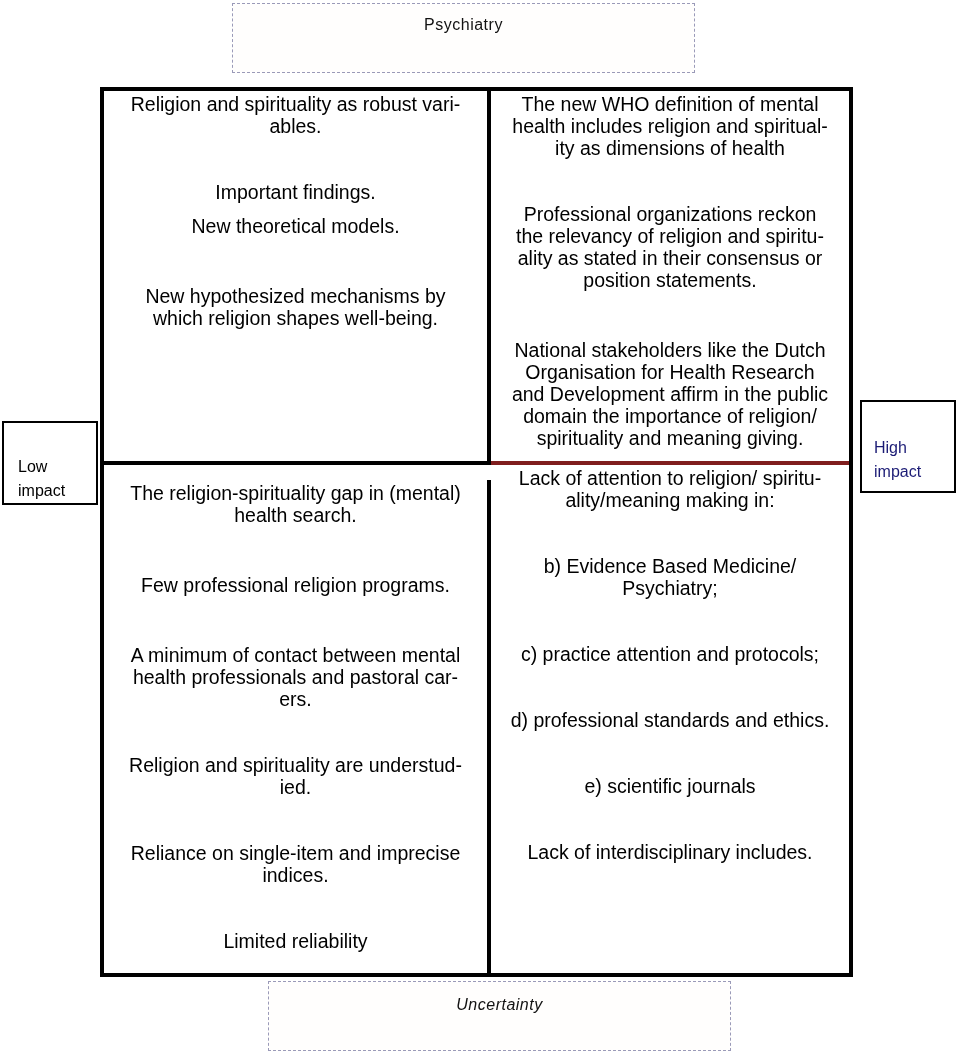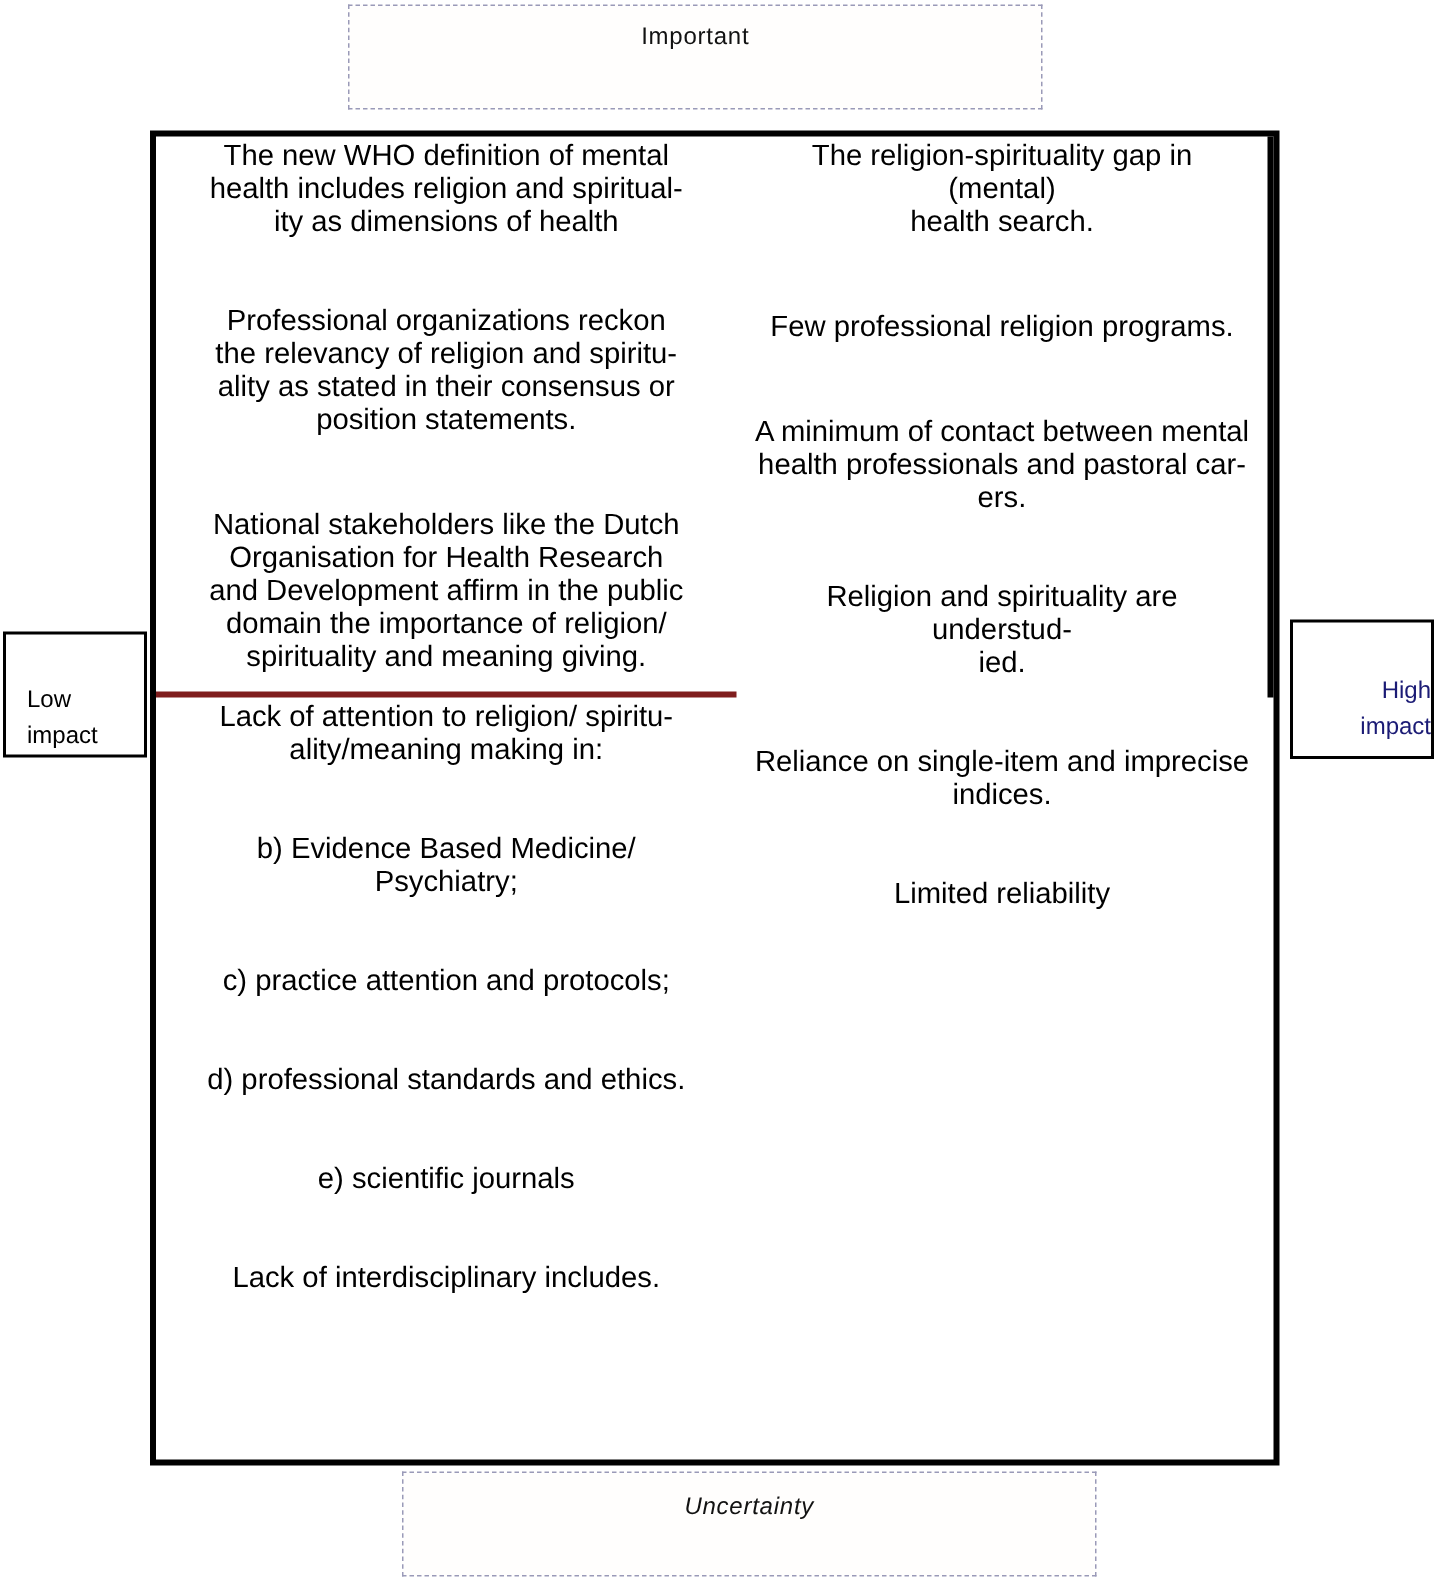--- a/index.html
+++ b/index.html
@@ -17,52 +17,60 @@
   .certainty   { left:232px; top:3px;   width:463px; height:70px; padding-top:12px; }
   .uncertainty { left:268px; top:981px; width:463px; height:70px; padding-top:14px;font-style:italic; }
 
   
   .solid-box {
     position:absolute; box-sizing:border-box; background:#fff;
     border:2px solid #000; font-size:16px; line-height:24px;
     white-space:pre-line; text-align:left;
   }
   .low  { left:2px;   top:421px; width:96px; height:84px; padding:8px 0 0 14px; }
-  .high { left:860px; top:413px; width:96px; height:93px; padding:10px 0 0 12px; color:#1b1b75;text-align:right; }
+  .high { left:860px; top:400px; width:96px; height:93px; padding:10px 0 0 12px; color:#1b1b75; }
 
   
   .main-grid {
     position:absolute; left:100px; top:87px; width:753px; height:890px;
     box-sizing:border-box; border:4px solid #000; background:#fff;
     display:grid; grid-template-columns:387px 1fr; grid-template-rows:374px 1fr;
   }
   .quad {
     box-sizing:border-box; padding:2px 12px 0 12px;
     text-align:center; font-size:19.5px; line-height:22px;
   }
   .q-tl { border-right:4px solid #000; border-bottom:4px solid #000; }
   .q-tr { border-bottom:4px solid #7f1d1d; }
-  .q-bl { border-right:4px solid #000; }
+  .q-bl { border-right:4px solid #000;margin-top:15px; }
 
   .para { margin:0; white-space:pre-line; }
   .gap-s  { margin-top:12px; }
   .gap    { margin-top:44px; }
   .gap-l  { margin-top:48px; }
 </style>
 </head>
 <body>
 
 <div class="canvas">
 
   <div class="dashed-box certainty">
-    <span>Important</span>
+    <span>Psychiatry</span>
   </div>
 
   <div class="main-grid">
 
+    <div class="quad q-tl">
+      <p class="para">Religion and spirituality as robust vari-
+ables.</p>
+      <p class="para gap">Important findings.</p>
+      <p class="para gap-s">New theoretical models.</p>
+      <p class="para gap-l">New hypothesized mechanisms by
+which religion shapes well-being.</p>
+    </div>
 
     <div class="quad q-tr">
       <p class="para">The new WHO definition of mental
 health includes religion and spiritual-
 ity as dimensions of health</p>
       <p class="para gap">Professional organizations reckon
 the relevancy of religion and spiritu-
 ality as stated in their consensus or
 position statements.</p>
       <p class="para gap-l">National stakeholders like the Dutch

